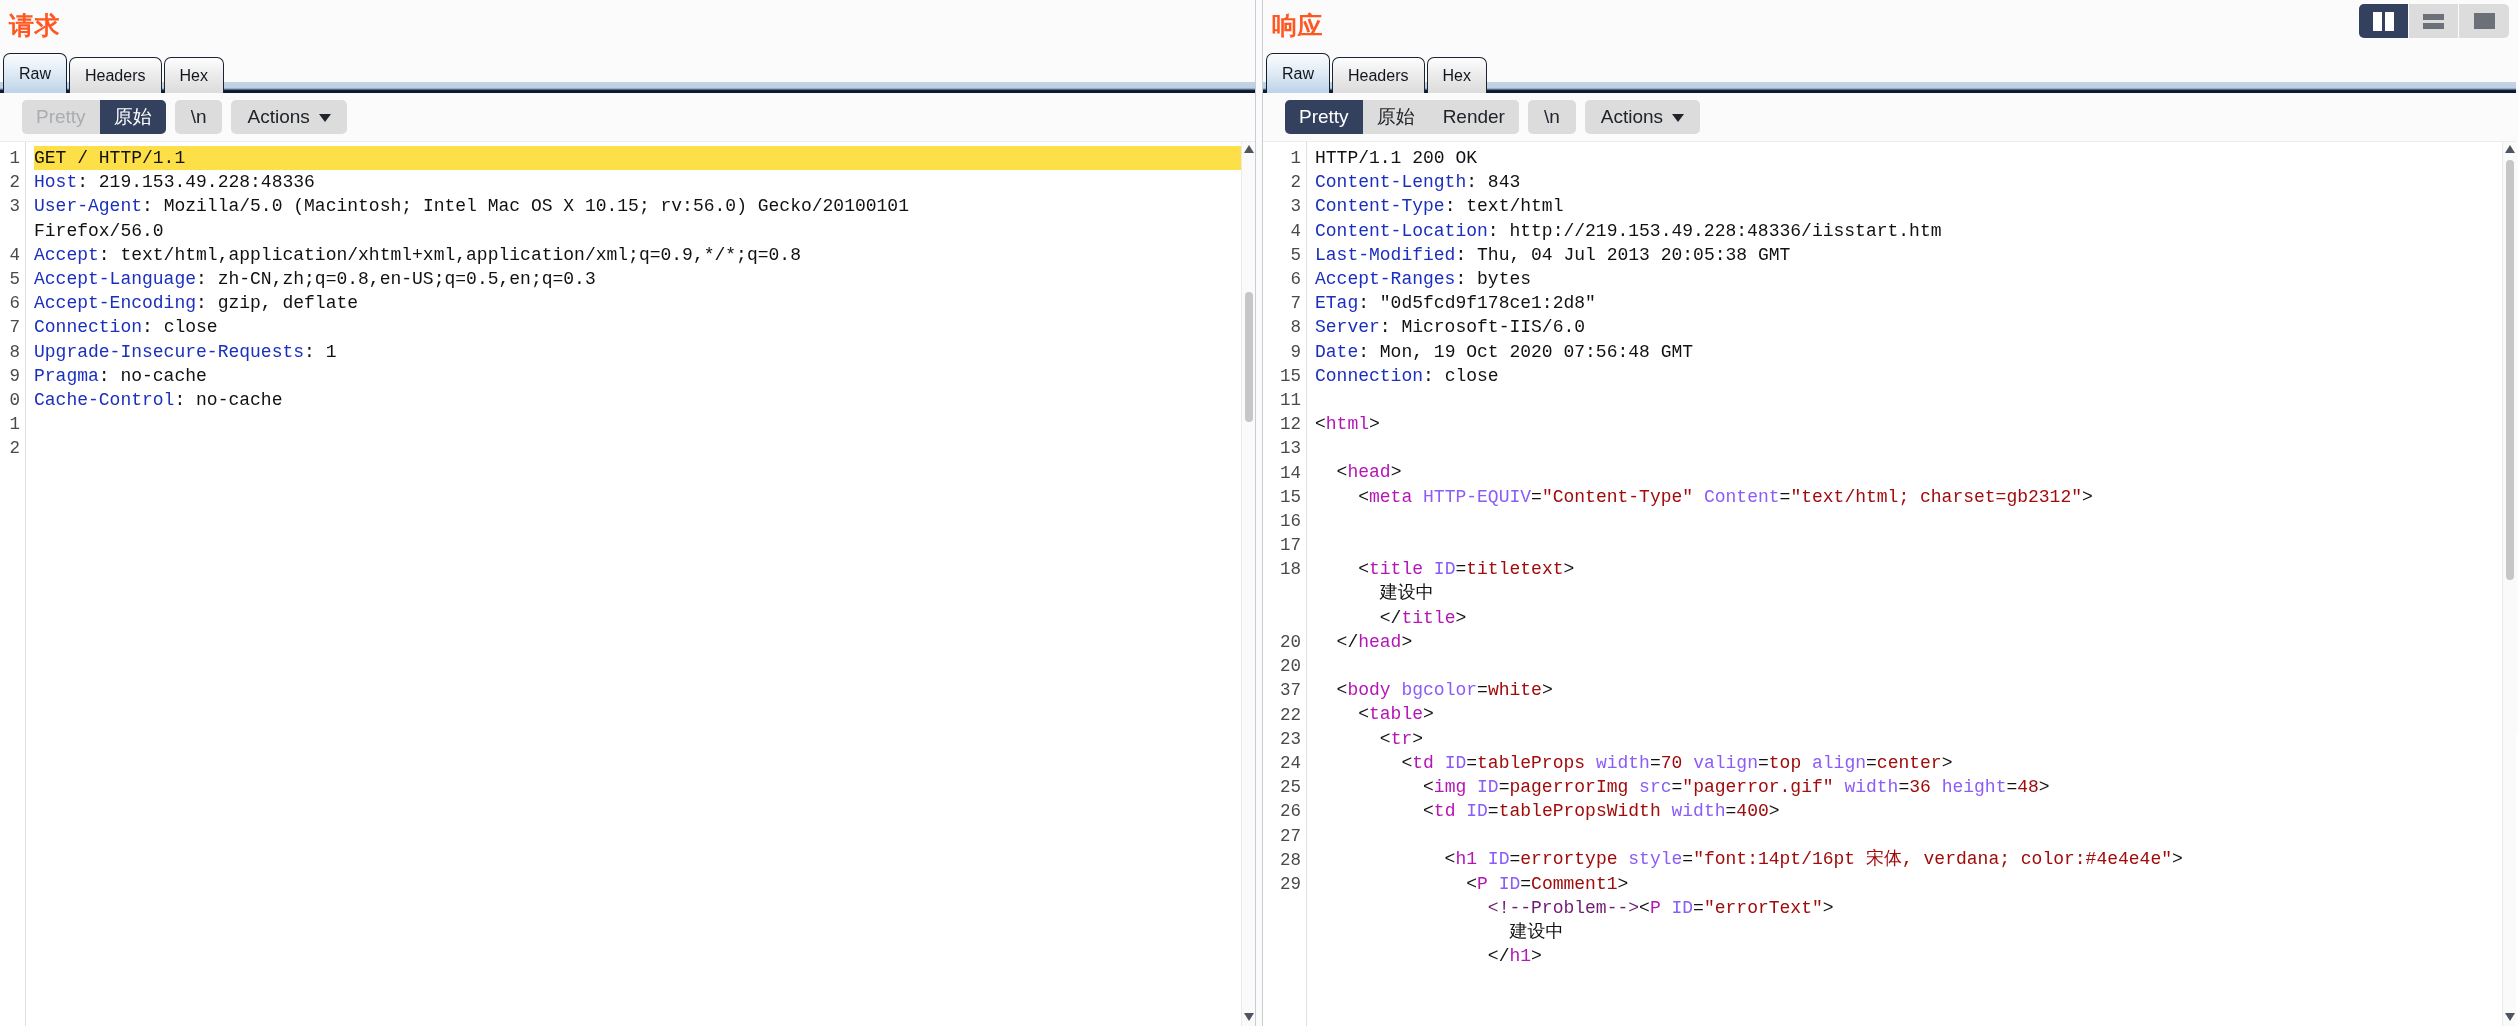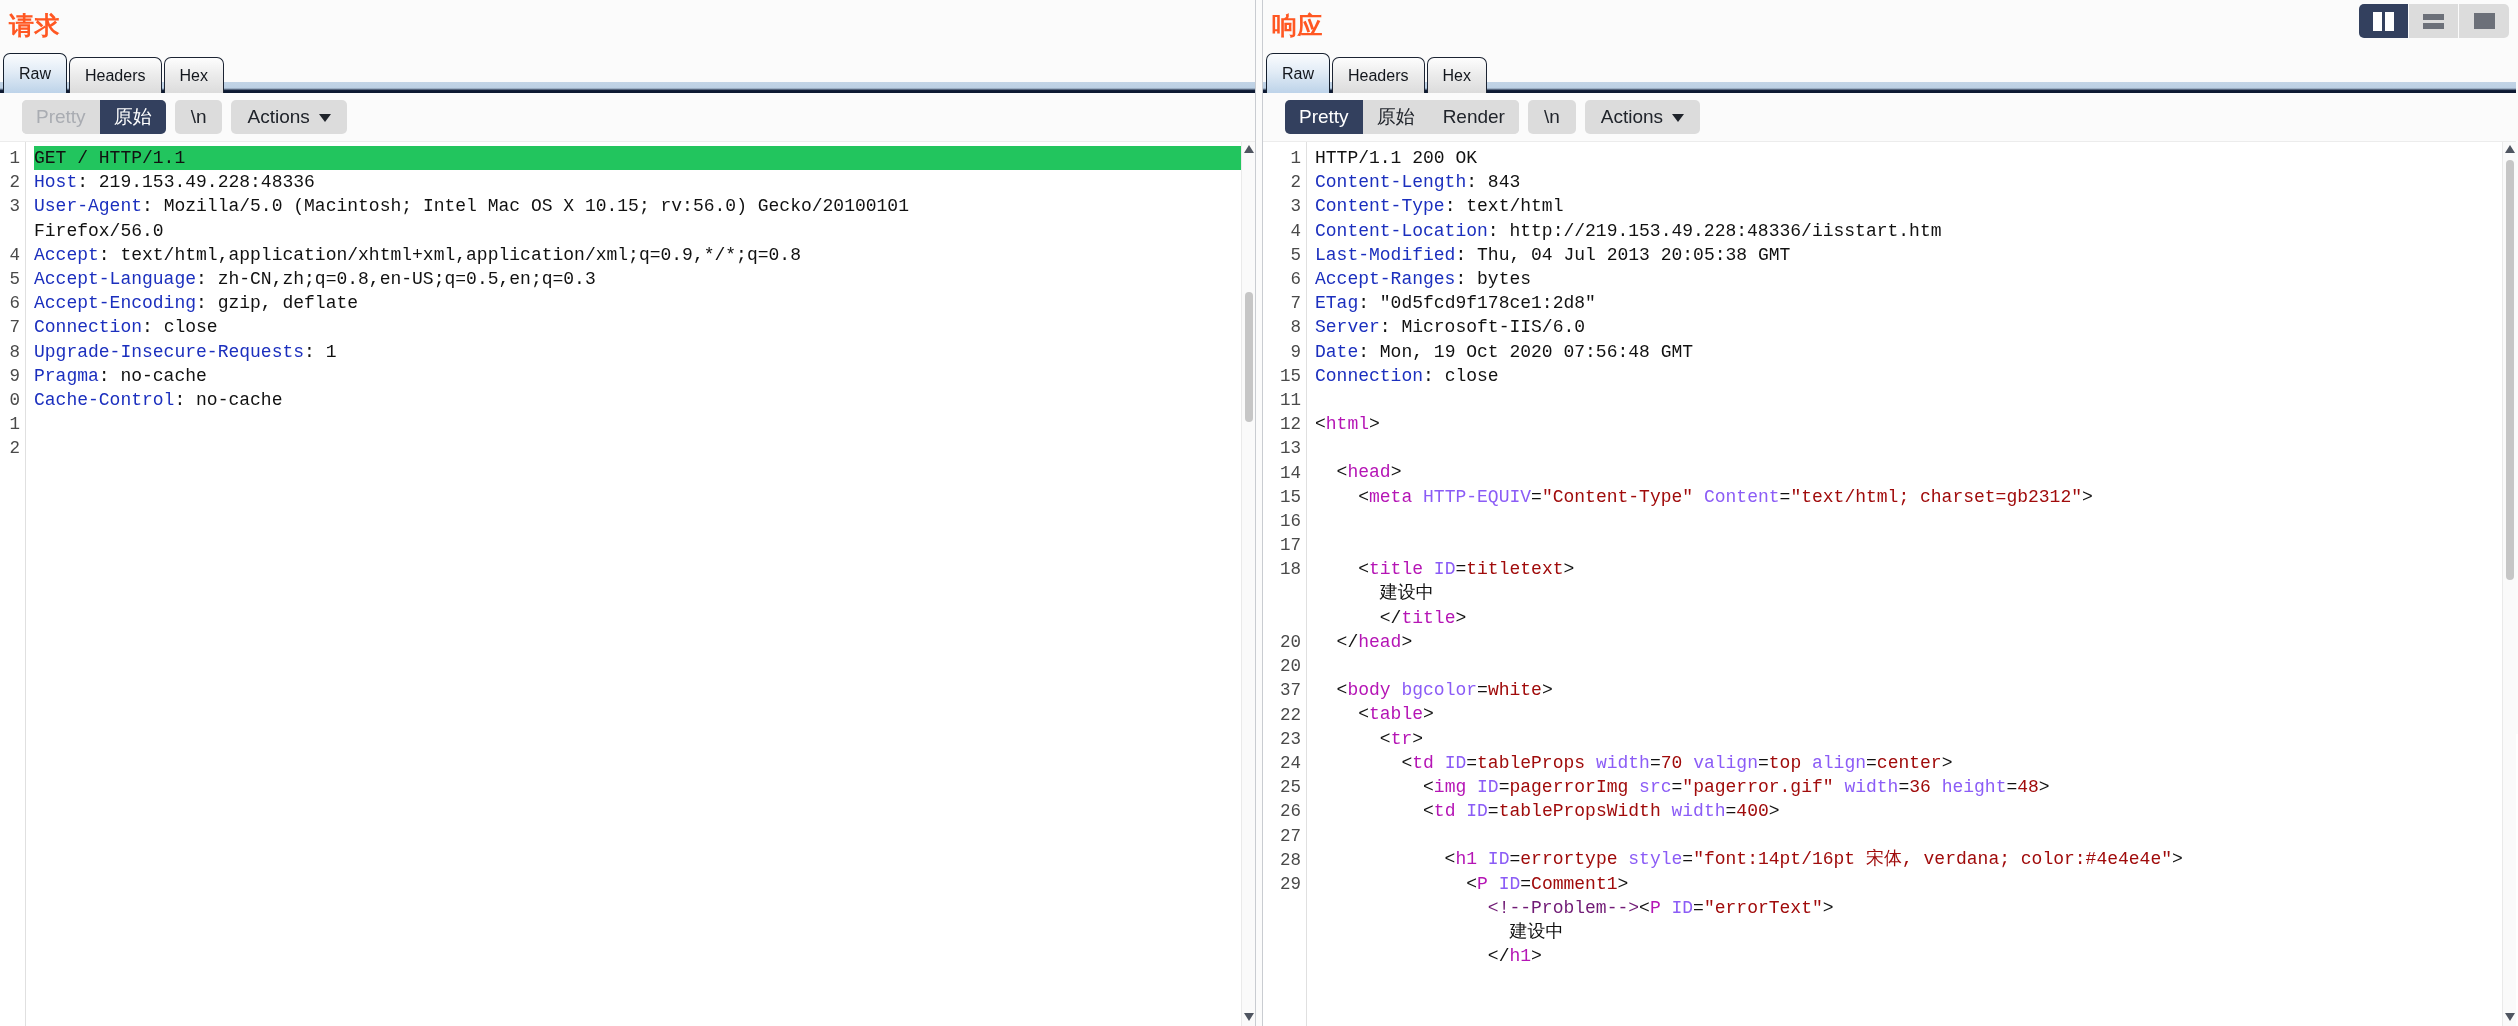--- a/index.html
+++ b/index.html
@@ -177,21 +177,21 @@
     flex: 1 1 auto;
     padding: 4px 0 0 8px;
     font-family: "Liberation Mono", "DejaVu Sans Mono", monospace;
     font-size: 18px;
     line-height: 24.2px;
     color: #111111;
     white-space: pre;
     overflow: hidden;
   }
   .code .ln { display: block; height: 24.2px; }
-  .code .ln.first { background: #22c55e; }
+  .code .ln.first { background: #fde047; }
   .hdr { color: #1b2fbe; }
   .tag { color: #b515b5; }
   .attr { color: #8b5cf6; }
   .val { color: #a00b0b; }
   .cmt { color: #701a75; }
   .txt { color: #111111; }
 
   
   .vscroll {
     position: absolute;

